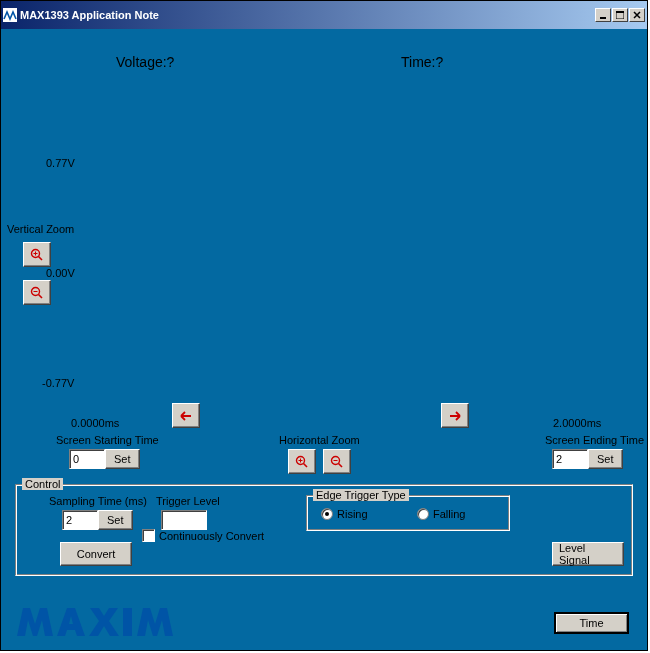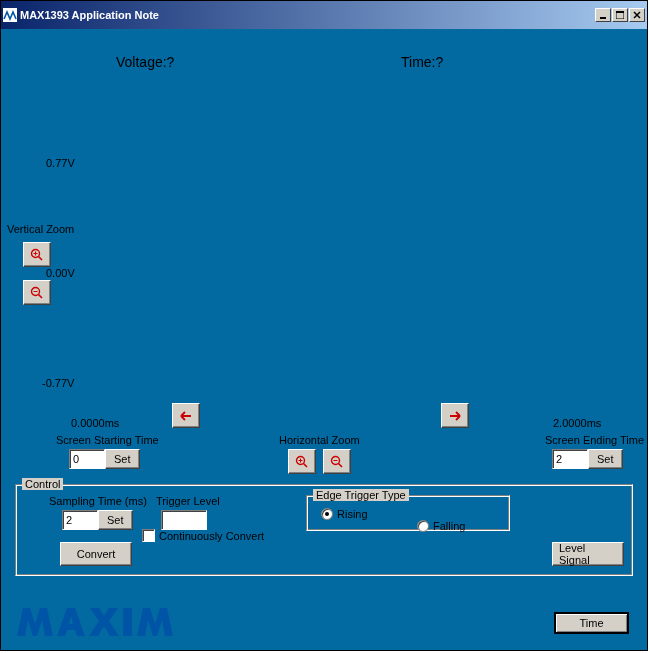--- a/index.html
+++ b/index.html
@@ -291,21 +291,21 @@
 
       <div class="axis-label" style="left:140px; top:10px;">Trigger Level</div>
       <input class="input" style="position: absolute; left: 145px; top: 25px; width: 46px;" value="">
 
       <div class="group" style="left:290px; top:10px; width:204px; height:36px;">
         <div class="group-label">Edge Trigger Type</div>
         <div style="position:absolute; left:14px; top:12px; display:flex; align-items:center;">
           <span class="radio checked"></span>
           <span>Rising</span>
         </div>
-        <div style="position:absolute; left:110px; top:24px; display:flex; align-items:flex-start;">
+        <div style="position:absolute; left:110px; top:12px; display:flex; align-items:flex-start;">
           <span class="radio"></span>
           <span>Falling</span>
         </div>
       </div>
 
       <div class="btn" style="position:absolute; left:44px; top:57px; width:72px; height:24px;">Convert</div>
 
       <div style="position:absolute; left:126px; top:44px; display:flex; align-items:center;">
         <span class="checkbox"></span>
         <span>Continuously Convert</span>

